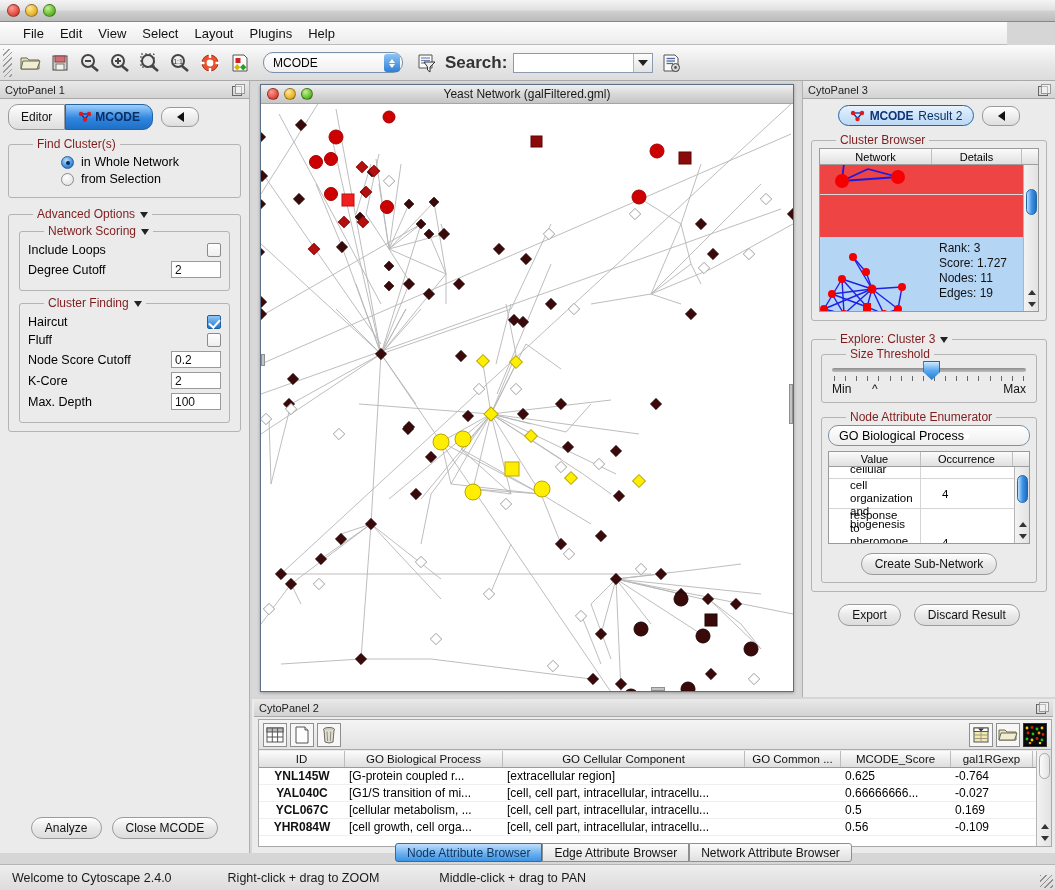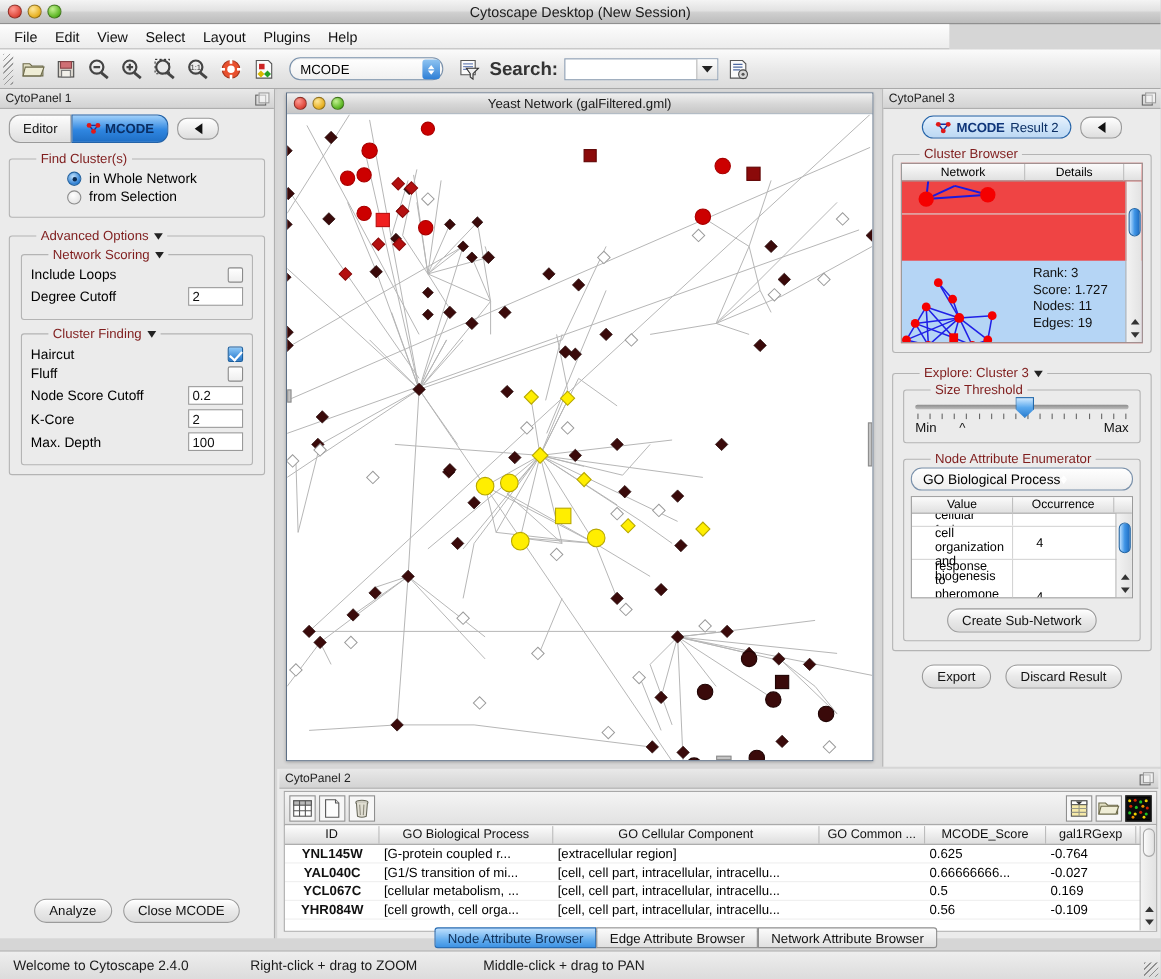--- a/index.html
+++ b/index.html
@@ -25,24 +25,24 @@
   .dot.red { background: radial-gradient(circle at 35% 30%, #ff9a92, #e04b3e 65%, #b52c20); }
   .dot.yellow { background: radial-gradient(circle at 35% 30%, #ffe89a, #e8b226 65%, #b88b12); }
   .dot.green { background: radial-gradient(circle at 35% 30%, #c4f192, #5fb827 65%, #3d8a17); }
   #window-title {
     position:absolute; left:0; right:0; text-align:center;
     font-size:13px; color:#1a1a1a; font-weight:normal;
   }
 
   
   #menubar {
-    position:absolute; left:0; top:22px; width:863px; height:23px;
+    position:absolute; left:0; top:22px; width:1007px; height:23px;
     background: linear-gradient(to bottom,#fdfdfd,#ececec);
     border-bottom:1px solid #bbb;
-    display:flex; align-items:center; padding-left:6px; gap:2px;
+    display:flex; align-items:center; padding-left:16px; gap:2px;
   }
   .menu-item { padding:2px 7px; font-size:13px; color:#111; border-radius:2px; cursor:default; }
 
   
   #toolbar {
     position:absolute; left:0; top:45px; width:1055px; height:36px;
     background: linear-gradient(to bottom,#fbfbfb,#e6e6e6 60%,#dcdcdc);
     border-bottom:1px solid #a9a9a9;
     display:flex; align-items:center; padding-left:2px;
   }
@@ -311,21 +311,20 @@
 </style>
 </head>
 <body>
 
 <div id="titlebar">
   <div class="traffic">
     <div class="dot red"></div>
     <div class="dot yellow"></div>
     <div class="dot green"></div>
   </div>
-  <div id="window-title">Cytoscape Desktop (New Session)</div>
 </div>
 
 <div id="menubar">
   <div class="menu-item">File</div>
   <div class="menu-item">Edit</div>
   <div class="menu-item">View</div>
   <div class="menu-item">Select</div>
   <div class="menu-item">Layout</div>
   <div class="menu-item">Plugins</div>
   <div class="menu-item">Help</div>

